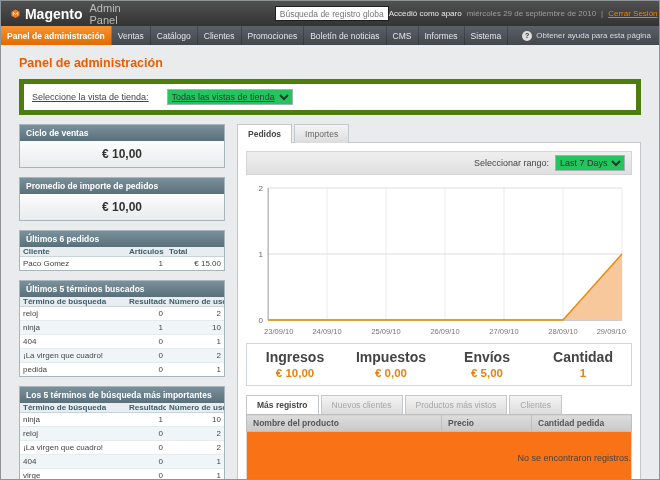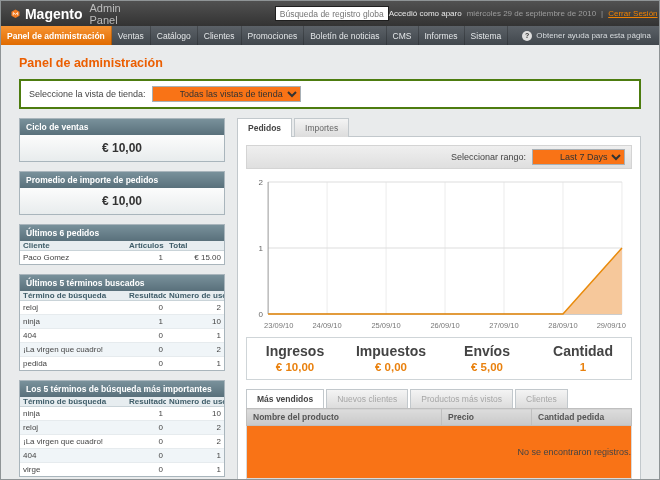--- a/index.html
+++ b/index.html
@@ -20,22 +20,22 @@
   
   .navbar { height:19px; background:linear-gradient(#5b6167,#41474d); display:flex; align-items:stretch; font-size:8.5px; color:#e4e7e9; }
   .nav-item { display:flex; align-items:center; padding:0 6px; border-right:1px solid rgba(0,0,0,.22); cursor:pointer; white-space:nowrap; }
   .nav-item.active { background:linear-gradient(#f79433,#e06b00); color:#fff; font-weight:bold; }
   .nav-help { margin-left:auto; display:flex; align-items:center; gap:4px; padding:0 8px; color:#d7dbde; font-size:8px; cursor:pointer; white-space:nowrap; }
   .help-icon { width:10px; height:10px; border-radius:50%; background:#dfdfdf; color:#333; font-size:7px; font-weight:bold; display:flex; align-items:center; justify-content:center; flex:none; }
 
   
   .content { padding:8px 18px 0; }
   .page-title { color:#eb5e00; font-size:12.5px; font-weight:bold; margin:3px 0 9px; }
-  .store-switcher { border:2px solid #4d7c0f; background:#ffffff; padding:5px 8px; font-size:9px; color:#444; display:flex; align-items:center; gap:6px; }
-  select { font-size:9px; border:1px solid #a8b0b6; background:#f97316; color:#333; height:16px; font-family:"Liberation Sans",sans-serif;padding-left:23px; }
+  .store-switcher { border:5px solid #4d7c0f; background:#ffffff; padding:5px 8px; font-size:9px; color:#444; display:flex; align-items:center; gap:18px;text-decoration:underline; }
+  select { font-size:9px; border:1px solid #a8b0b6; background:#22c55e; color:#333; height:16px; font-family:"Liberation Sans",sans-serif; }
 
   .dashboard { display:flex; gap:12px; margin-top:9px; align-items:flex-start; }
   .col-left { width:206px; flex:none; display:flex; flex-direction:column; gap:9px; }
   .col-right { flex:1; min-width:0; }
 
   
   .panel { border:1px solid #a9b5bc; background:#fca5a5; }
   .panel-head { background:linear-gradient(#79919b,#59707b); color:#fff; font-size:8.5px; font-weight:bold; padding:3px 6px; }
   .panel-value { background:linear-gradient(#fcfcfc,#e8eced); text-align:center; font-size:12px; font-weight:bold; color:#333; padding:6px 0; }
   table.mini { width:100%; border-collapse:collapse; font-size:8px; color:#444; table-layout:fixed; }
@@ -284,21 +284,21 @@
               <div class="stat-label">Envíos</div>
               <div class="stat-value">€ 5,00</div>
             </div>
             <div class="stat">
               <div class="stat-label">Cantidad</div>
               <div class="stat-value">1</div>
             </div>
           </div>
 
           <div class="tabs-row bottom">
-            <div class="tab active">Más vendidos</div>
+            <div class="tab active">Más registro</div>
             <div class="tab disabled">Nuevos clientes</div>
             <div class="tab disabled">Productos más vistos</div>
             <div class="tab disabled">Clientes</div>
           </div>
 
           <table class="products">
             <thead>
               <tr>
                 <th>Nombre del producto</th>
                 <th class="w90">Precio</th>

